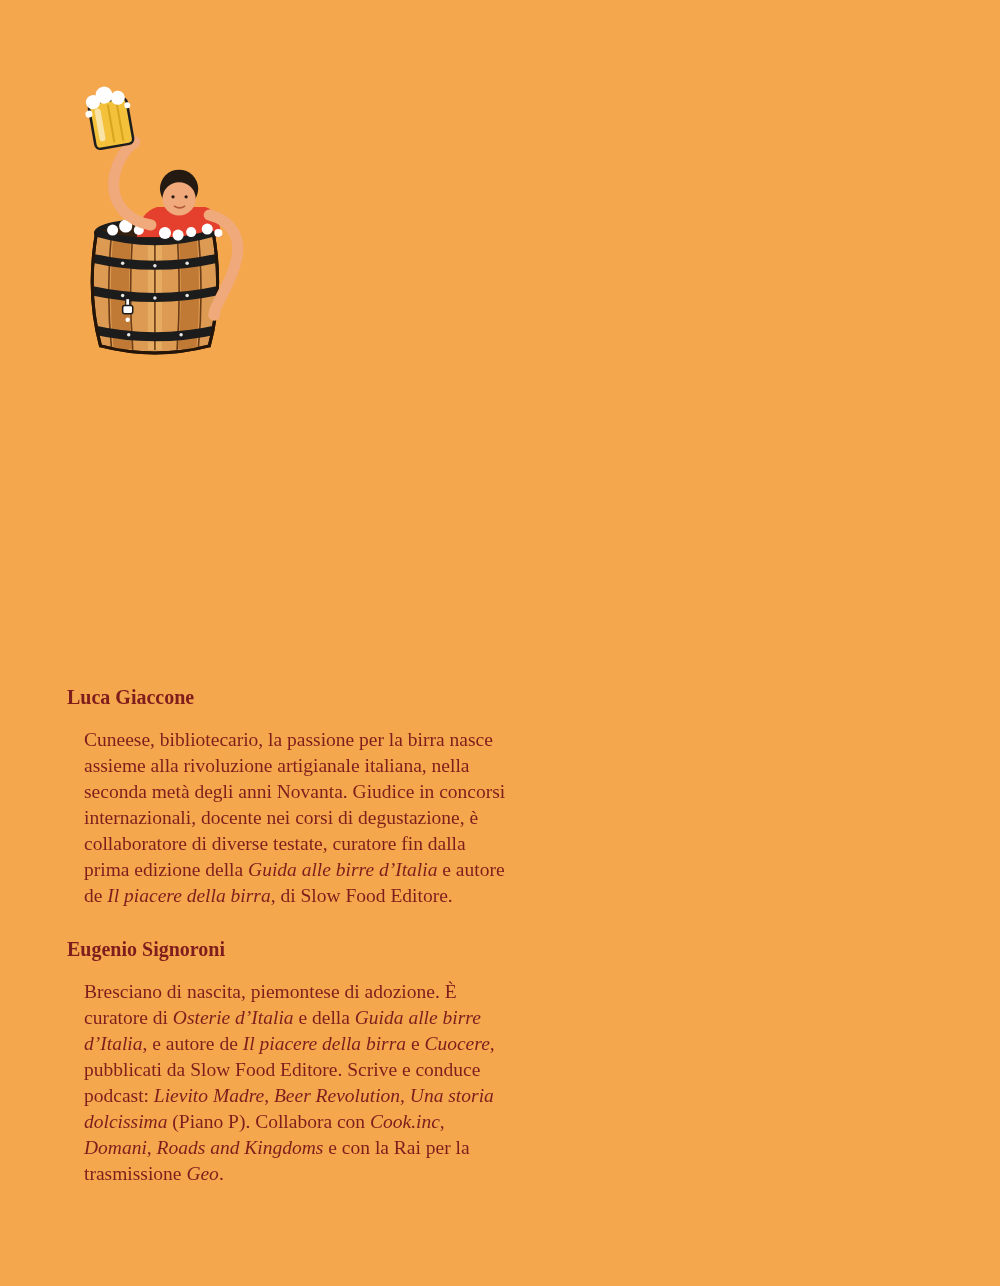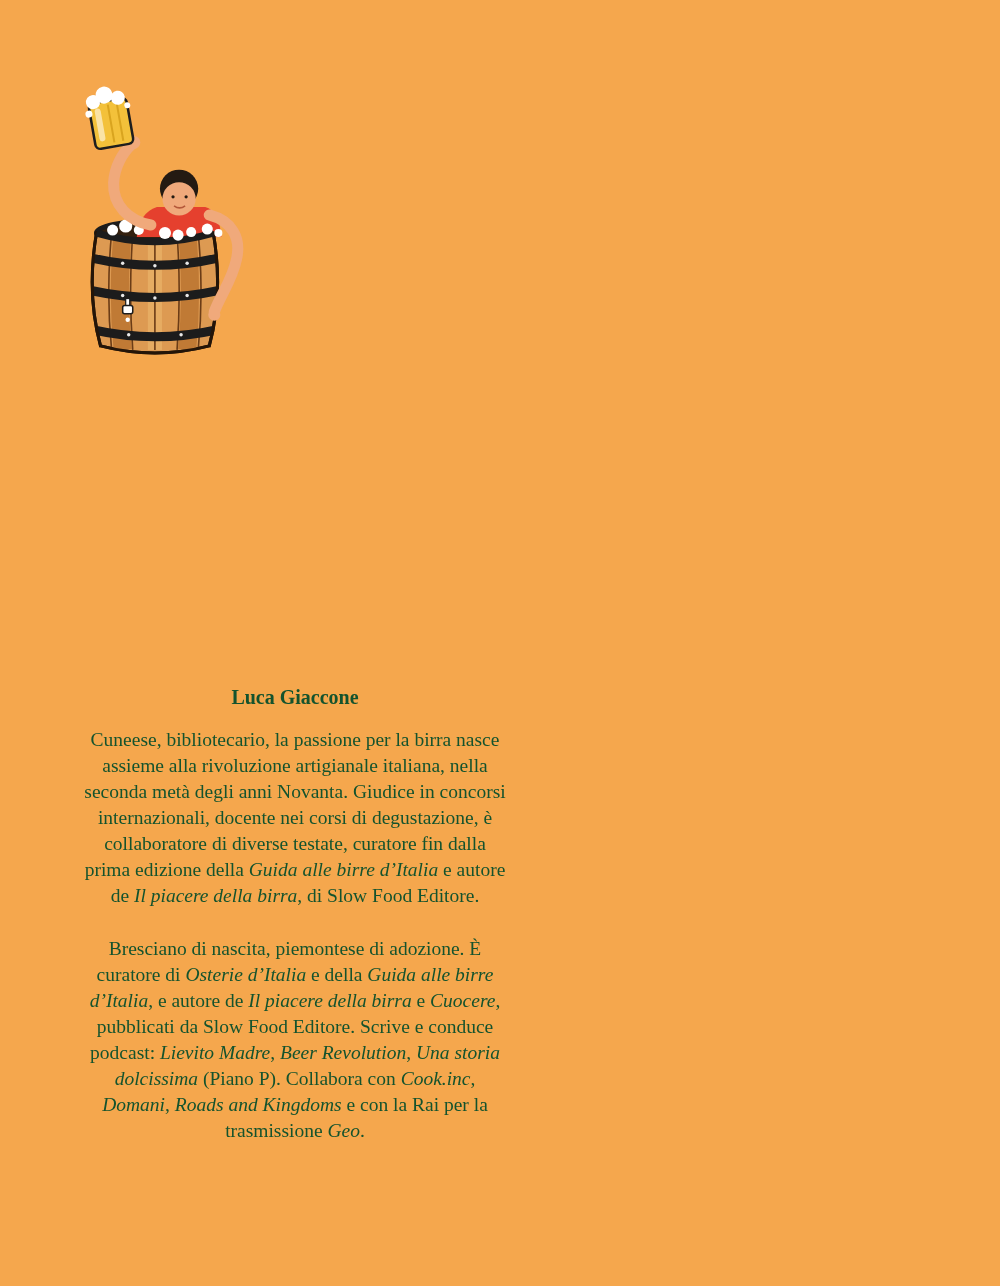--- a/index.html
+++ b/index.html
@@ -36,21 +36,21 @@
   .bio p {
     font-size:19.5px;
     line-height:26px;
     margin:17px;
   }
   .bio p i { font-style:italic; }
 </style>
 </head>
 <body>
 
-<div class="page" style="background: rgb(245, 167, 77); color: #14532d; text-align: center;">
+<div class="page" style="background: rgb(245, 167, 77); color: #7f1d1d;">
 
   <div class="illustration">
     <svg viewBox="0 0 180 278" xmlns="http://www.w3.org/2000/svg">
       <defs>
         <clipPath id="barrelClip">
           <path d="M18,150 C12,185 12,225 22,262 Q76,276 130,262 C140,225 140,185 134,150 Q76,166 18,150 Z"></path>
         </clipPath>
       </defs>
 
       <ellipse cx="76" cy="150" rx="58" ry="12" fill="#33200F" stroke="#1C1C1C" stroke-width="5"></ellipse>
@@ -138,17 +138,18 @@
   </div>
 
   <div class="bios">
 
     <section class="bio">
       <h3>Luca Giaccone</h3>
       <p><span>Cuneese, bibliotecario, la passione per la birra nasce assieme alla rivoluzione artigianale italiana, nella seconda metà degli anni Novanta. Giudice in concorsi internazionali, docente nei corsi di degustazione, è collaboratore di diverse testate, curatore fin dalla prima edizione della </span><i>Guida alle birre d’Italia</i><span> e autore de </span><i>Il piacere della birra</i><span>, di Slow Food Editore.</span></p>
     </section>
 
     <section class="bio">
+      <h3>Eugenio Signoroni</h3>
       <p><span>Bresciano di nascita, piemontese di adozione. È curatore di </span><i>Osterie d’Italia</i><span> e della </span><i>Guida alle birre d’Italia</i><span>, e autore de </span><i>Il piacere della birra</i><span> e </span><i>Cuocere</i><span>, pubblicati da Slow Food Editore. Scrive e conduce podcast: </span><i>Lievito Madre</i><span>, </span><i>Beer Revolution</i><span>, </span><i>Una storia dolcissima</i><span> (Piano P). Collabora con </span><i>Cook.inc</i><span>, </span><i>Domani</i><span>, </span><i>Roads and Kingdoms</i><span> e con la Rai per la trasmissione </span><i>Geo</i><span>.</span></p>
     </section>
 
   </div>
 </div>
 
 </body></html>

